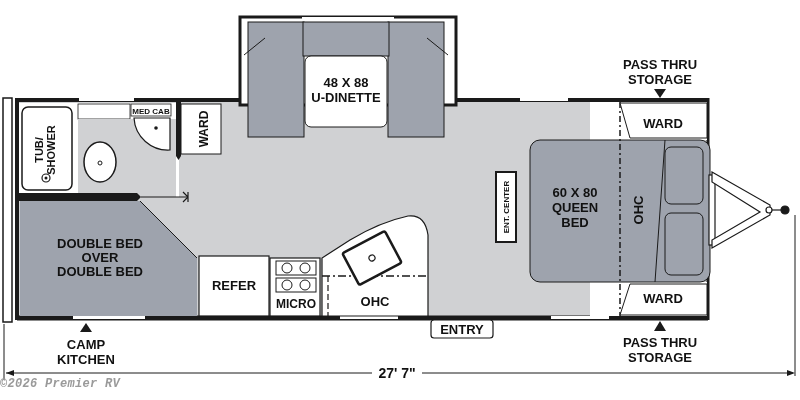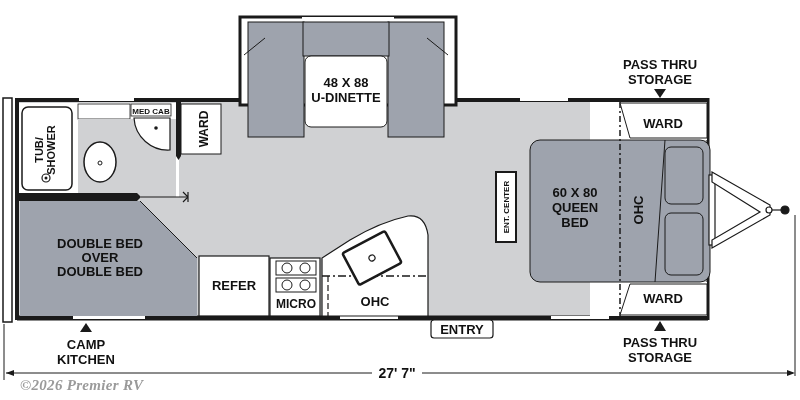--- a/index.html
+++ b/index.html
@@ -1,19 +1,19 @@
 <!DOCTYPE html>
 <html><head>
   <meta charset="utf-8">
   <style>
     html, body { margin:0; padding:0; background:#ffffff; }
     body { width:800px; height:400px; position:relative; overflow:hidden; font-family:"Liberation Sans", "DejaVu Sans", sans-serif; }
     #plan { position:absolute; left:0; top:0; width:800px; height:400px; }
     .lbl { font-family:"Liberation Sans", "DejaVu Sans", sans-serif; font-weight:700; fill:#111; }
-    .wm { position:absolute; left:20px; top:377px; font-family:Liberation Serif, serif; font-weight:700; font-style:italic; font-size:15px; color:#9a9a9a; letter-spacing:0.3px; }
+    .wm { position:absolute; left:0; top:377px; font-family:Liberation Mono, monospace; font-weight:700; font-style:italic; font-size:12px; color:#9a9a9a; letter-spacing:0.3px; }
   </style>
 </head>
 <body>
 
 <svg id="plan" viewBox="0 0 800 400" xmlns="http://www.w3.org/2000/svg">
 
   <rect x="18" y="100" width="690" height="218" fill="#d0d1d3"></rect>
 
   <rect x="3" y="98" width="9" height="224" fill="#fff" stroke="#1a1a1a" stroke-width="1.5"></rect>
 

